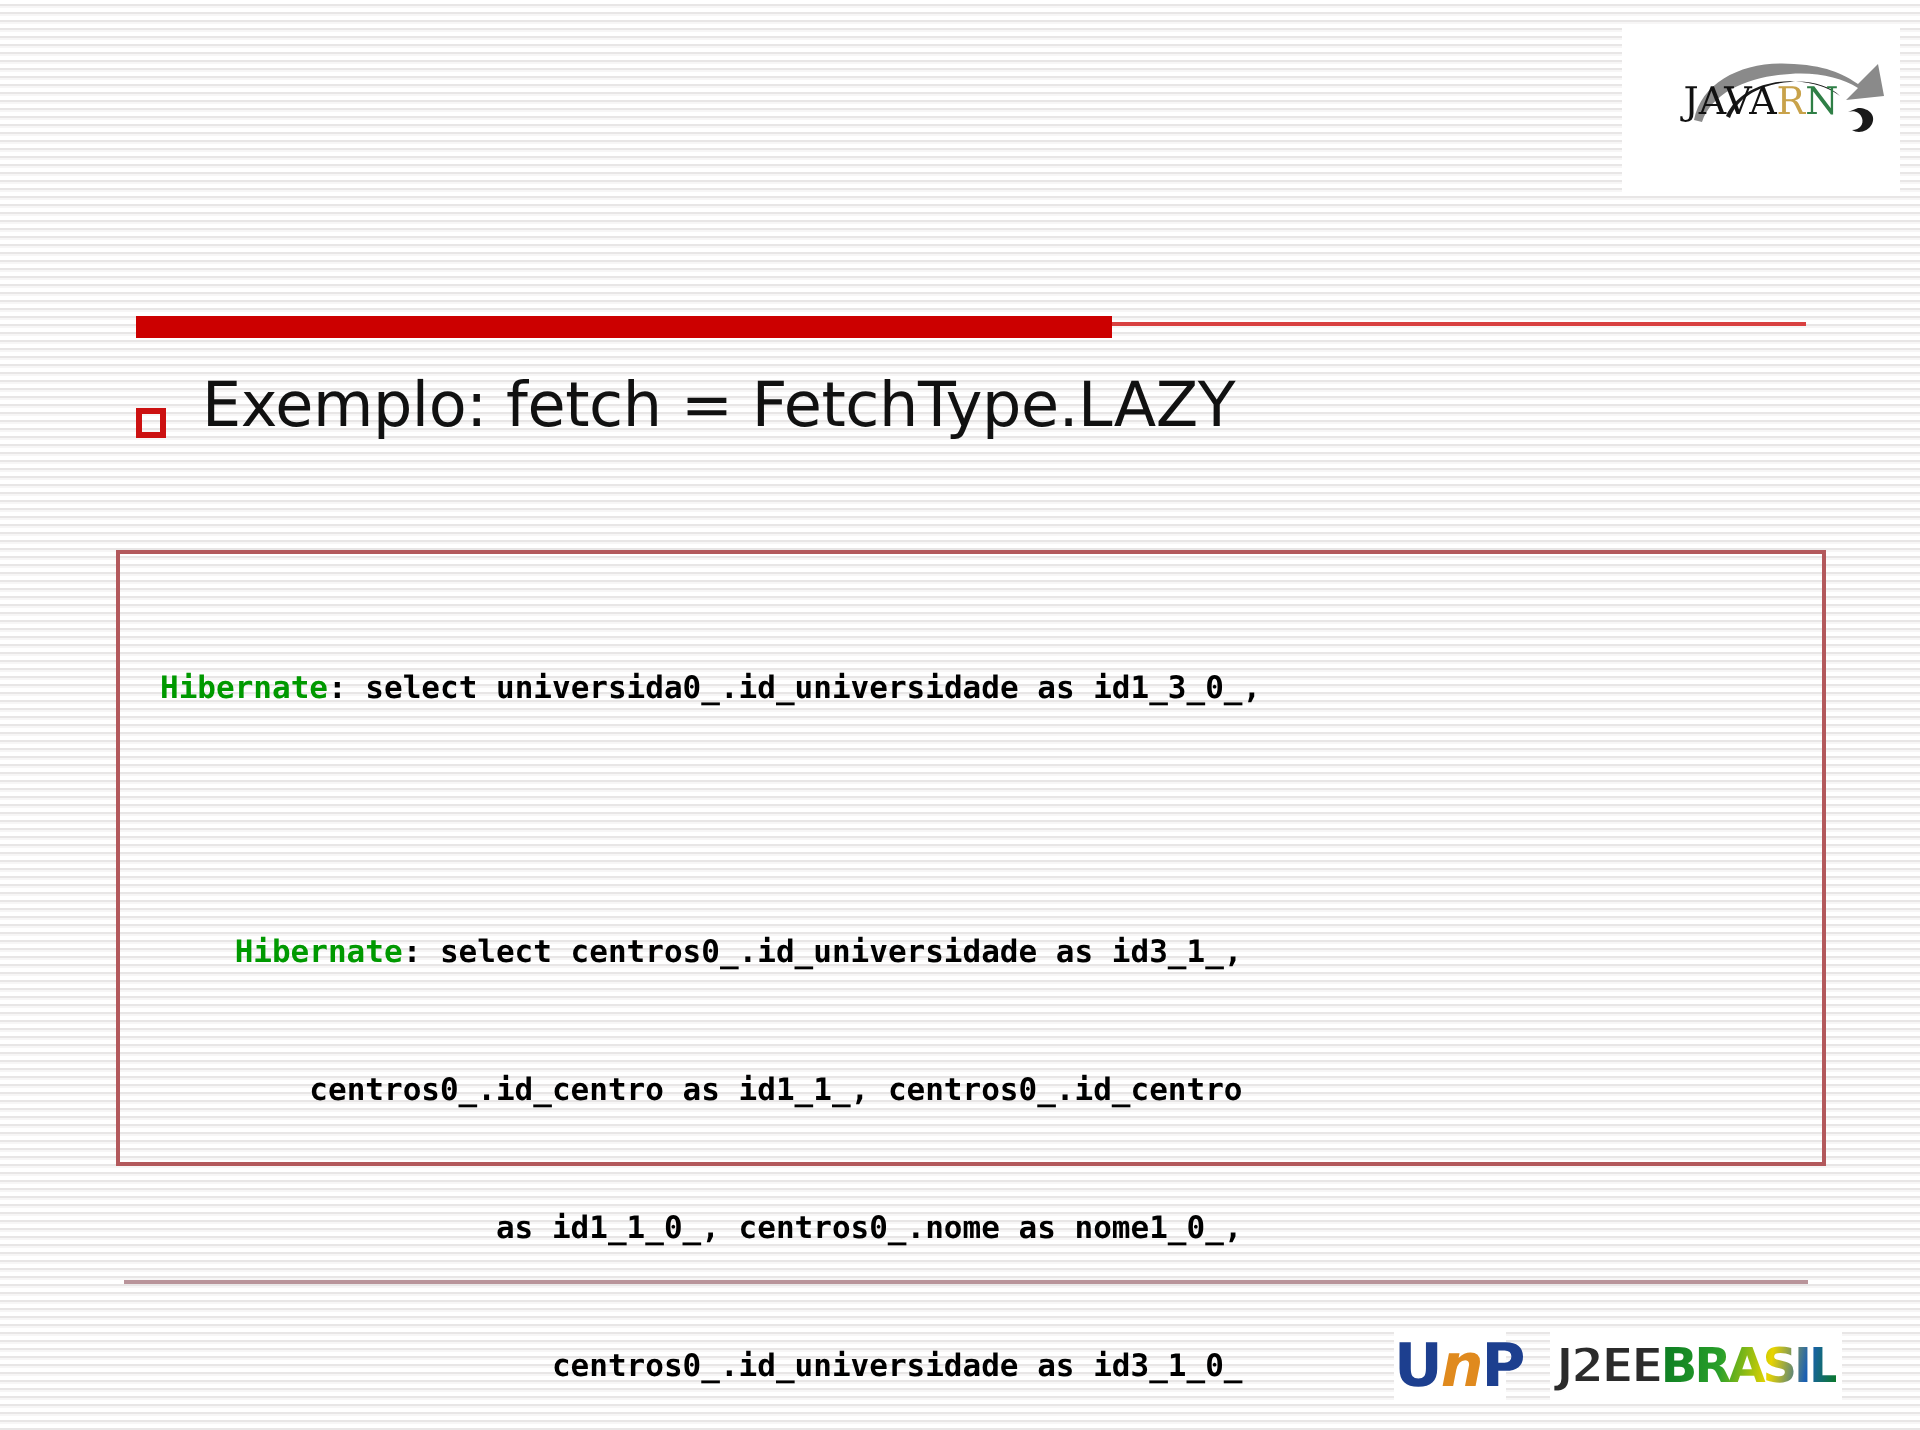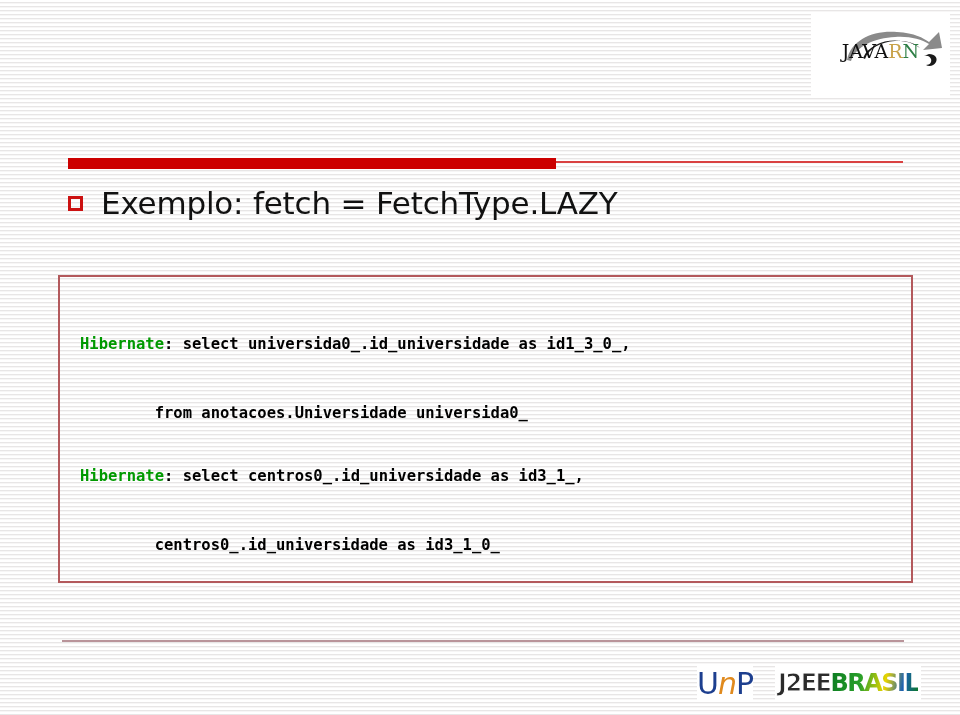--- a/index.html
+++ b/index.html
@@ -104,21 +104,21 @@
     height: 2px;
     background: #d94141;
   }
 
   
   .bullet-row {
     position: absolute;
     left: 68px;
     top: 188px;
     display: flex;
-    align-items: center;
+    align-items: flex-end;
     white-space: nowrap;
   }
   .bullet-sq {
     width: 15px;
     height: 15px;
     border: 3px solid #cc1111;
     box-sizing: border-box;
     flex: 0 0 auto;
     margin-right: 18px;
     background: transparent;
@@ -148,42 +148,42 @@
     font-family: "DejaVu Sans Mono", monospace;
     font-size: 15.5px;
     font-weight: bold;
     color: #000000;
     line-height: 23px;
     white-space: pre;
   }
   .code-block.b1 { top: 10px; }
   .code-block.b2 { top: 142px; }
   .kw-hib { color: #009900; }
-  .code-line { white-space: pre; }
+  .code-line { white-space: pre; text-align: right; }
 
   
   .divider-bottom {
     position: absolute;
     left: 62px;
     top: 640px;
     width: 842px;
     height: 2px;
     background: #b9949a;
   }
 
   
   .logo-unp {
     position: absolute;
     left: 697px;
     top: 666px;
     width: 56px;
     height: 36px;
     background: #ffffff;
     font-family: "DejaVu Sans", sans-serif;
-    font-weight: normal;
+    font-weight: bold;
     font-size: 30px;
     line-height: 36px;
     letter-spacing: -1px;
     color: #1d3f8f;
     text-align: center;
     white-space: nowrap;
   }
   .logo-unp .unp-n { color: #e08a1e; font-style: italic; }
 
   .logo-j2ee {
@@ -231,25 +231,26 @@
 
   <div class="bullet-row">
     <span class="bullet-sq"></span>
     <span class="bullet-text">Exemplo: fetch = FetchType.LAZY</span>
   </div>
 
   <div class="codebox">
 
     <div class="code-block b1">
       <div class="code-line"><span class="kw-hib">Hibernate</span><span>: select universida0_.id_universidade as id1_3_0_,</span></div>
-      <div class="code-line">        from anotacoes.Universidade universida0_</div>
     </div>
 
     <div class="code-block b2">
       <div class="code-line"><span class="kw-hib">Hibernate</span><span>: select centros0_.id_universidade as id3_1_,</span></div>
+      <div class="code-line">        centros0_.id_centro as id1_1_, centros0_.id_centro</div>
+      <div class="code-line">        as id1_1_0_, centros0_.nome as nome1_0_,</div>
       <div class="code-line">        centros0_.id_universidade as id3_1_0_</div>
       
       
     </div>
 
   </div>
 
   <div class="divider-bottom"></div>
 
   <div class="logo-unp"><span>U</span><span class="unp-n">n</span><span>P</span></div>

